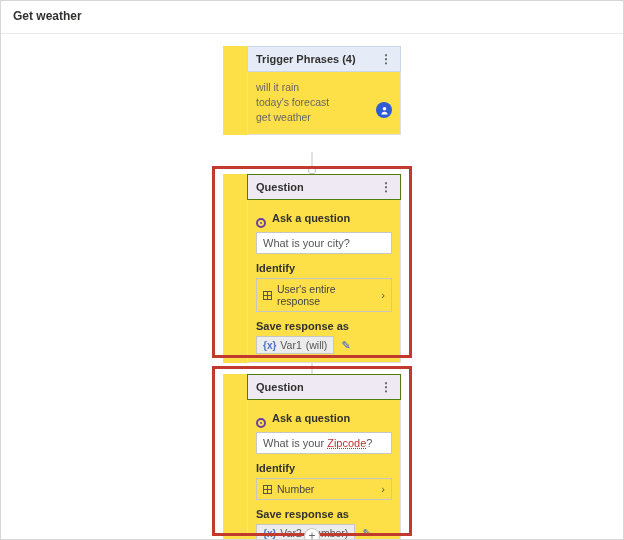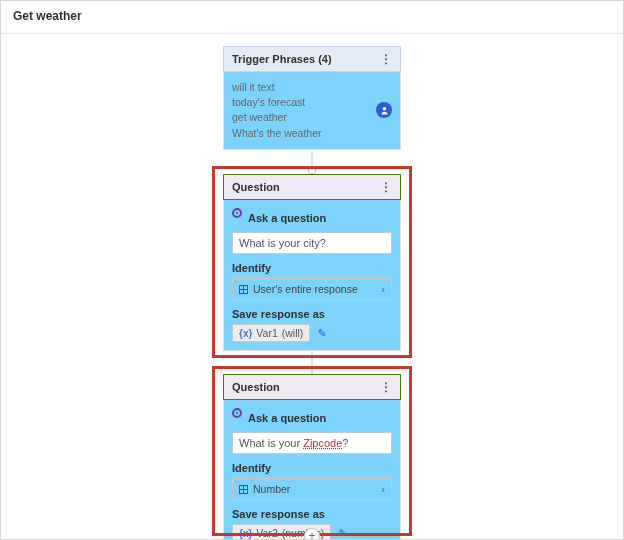--- a/index.html
+++ b/index.html
@@ -26,21 +26,22 @@
   .canvas {
     position: relative;
     width: 100%;
     height: calc(100% - 32px);
   }
   .node {
     position: absolute;
     left: 50%;
     transform: translateX(-50%);
     width: 178px;
-    background: #7dd3fc;
+    background: #fde047;
+    padding-left: 24px;
   }
   .node-trigger { top: 12px; width: 178px; }
   .node-q1 { top: 140px; }
   .node-q2 { top: 340px; }
 
   .node-header {
     display: flex;
     align-items: center;
     justify-content: space-between;
     padding: 6px 8px;
@@ -102,21 +103,21 @@
     left: 50%;
     transform: translateX(-50%);
     width: 8px; height: 8px;
     border: 1px solid #c8c6c4;
     background: #fff;
     border-radius: 3px;
   }
   .cap1 { top: 132px; }
 
   .section-label { font-weight: 600; margin: 4px 0 4px 0; }
-  .ask-row { display: flex; align-items: flex-start; gap: 6px; margin-bottom: 4px; }
+  .ask-row { display: flex; align-items: flex-end; gap: 6px; margin-bottom: 4px; }
   .radio {
     width: 10px; height: 10px; border-radius: 50%;
     border: 2px solid #6b3fa0;
     position: relative;
   }
   .radio::after {
     content: ""; position: absolute; inset: 2px; border-radius: 50%; background: #6b3fa0;
   }
   .text-input {
     width: 100%;
@@ -193,24 +194,23 @@
         <span class="more-icon">⋮</span>
       </div>
       <div class="node-body" style="position:relative">
         <div class="person-badge">
           <svg width="9" height="9" viewBox="0 0 10 10">
               <circle cx="5" cy="3" r="2" fill="#fff"></circle>
               <path d="M1.5 9.5c0-2 1.6-3.2 3.5-3.2s3.5 1.2 3.5 3.2" fill="#fff"></path>
             </svg>
         </div>
         <div class="phrase-list">
-          <div>will it text</div>
+          <div>will it rain</div>
           <div>today's forecast</div>
           <div>get weather</div>
-          <div>What's the weather</div>
         </div>
       </div>
     </div>
 
     <div class="node node-q1">
       <div class="node-header hdr-question">
         <span>Question</span>
         <span class="more-icon">⋮</span>
       </div>
       <div class="node-body">

